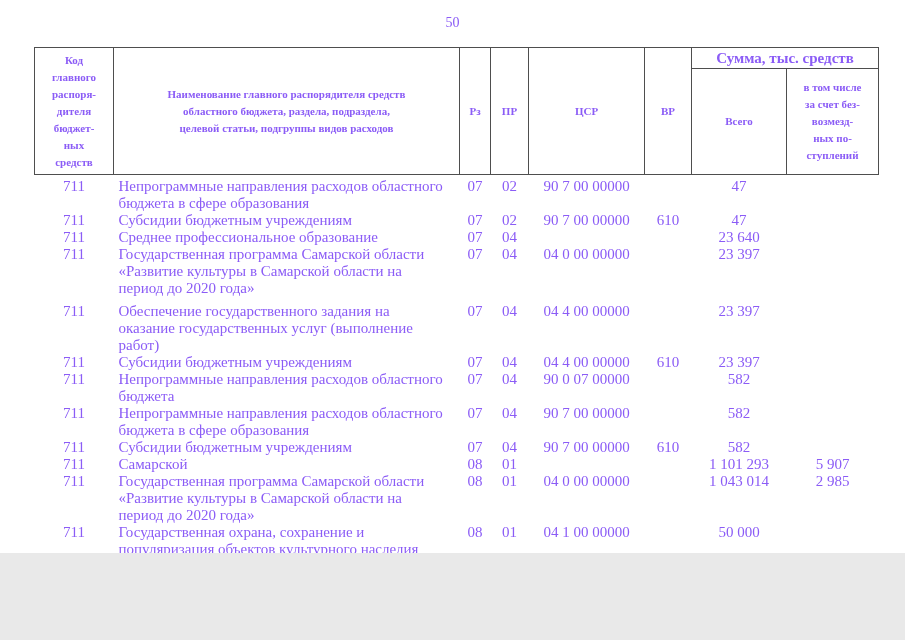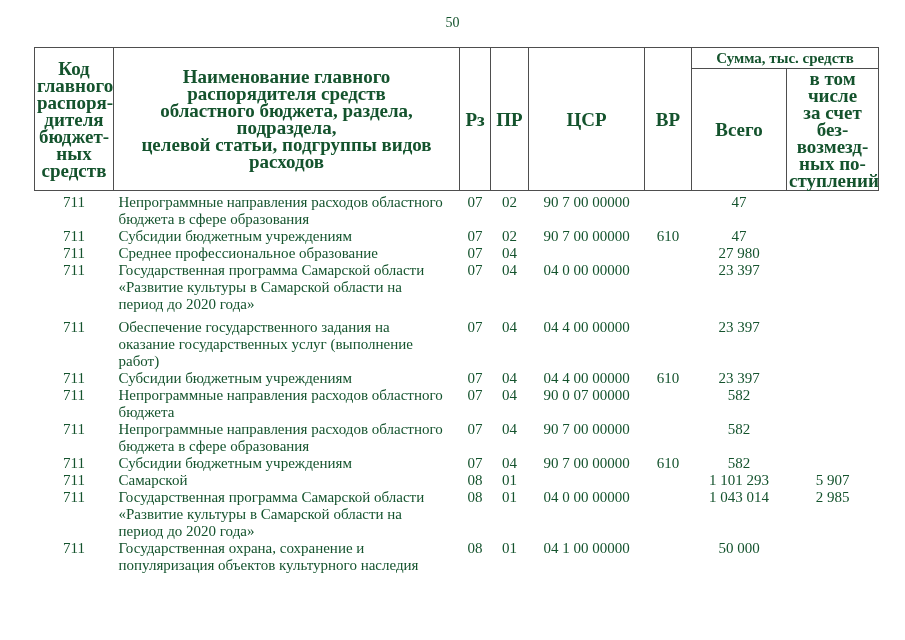--- a/index.html
+++ b/index.html
@@ -1,22 +1,22 @@
 <!DOCTYPE html>
 <html lang="ru"><head>
 <meta charset="utf-8">
 <style>
   html, body { margin: 0; padding: 0; background: #e9e9e9; }
   .page {
     position: relative;
     width: 905px;
-    height: 640px;
+    height: 553px;
     background: #ffffff;
     font-family: "Liberation Serif", "DejaVu Serif", serif;
-    color: #14532d;
+    color: #8b5cf6;
     overflow: hidden;
   }
   .page-number {
     position: absolute;
     top: 15px;
     left: 400px;
     width: 105px;
     text-align: center;
     font-size: 14px;
   }
@@ -33,21 +33,21 @@
   col.w-rz   { width: 31px; }
   col.w-pr   { width: 38px; }
   col.w-csr  { width: 116px; }
   col.w-vr   { width: 47px; }
   col.w-total{ width: 95px; }
   col.w-grat { width: 92px; }
 
   thead th {
     border: 1px solid #4e4e4e;
     font-weight: bold;
-    font-size: 19px;
+    font-size: 11px;
     line-height: 17px;
     text-align: center;
     vertical-align: middle;
     padding: 1px 2px;
     white-space: pre-line;
   }
   thead tr.sum-row { height: 20px; }
   thead tr.sub-row { height: 106px; }
   th.h-sum { line-height: 18px; font-size: 15px; }
   th.h-code { line-height: 17px; }
@@ -136,21 +136,21 @@
     <td class="c-total">47</td>
     <td class="c-grat"></td>
   </tr>
         <tr class="data-row">
     <td class="c-code">711</td>
     <td class="c-name">Среднее профессиональное образование</td>
     <td class="c-rz">07</td>
     <td class="c-pr">04</td>
     <td class="c-csr"></td>
     <td class="c-vr"></td>
-    <td class="c-total">27 980</td>
+    <td class="c-total">23 640</td>
     <td class="c-grat"></td>
   </tr>
         <tr class="data-row">
     <td class="c-code">711</td>
     <td class="c-name">Государственная программа Самарской области
 «Развитие культуры в Самарской области на
 период до 2020 года»</td>
     <td class="c-rz">07</td>
     <td class="c-pr">04</td>
     <td class="c-csr">04 0 00 00000</td>

